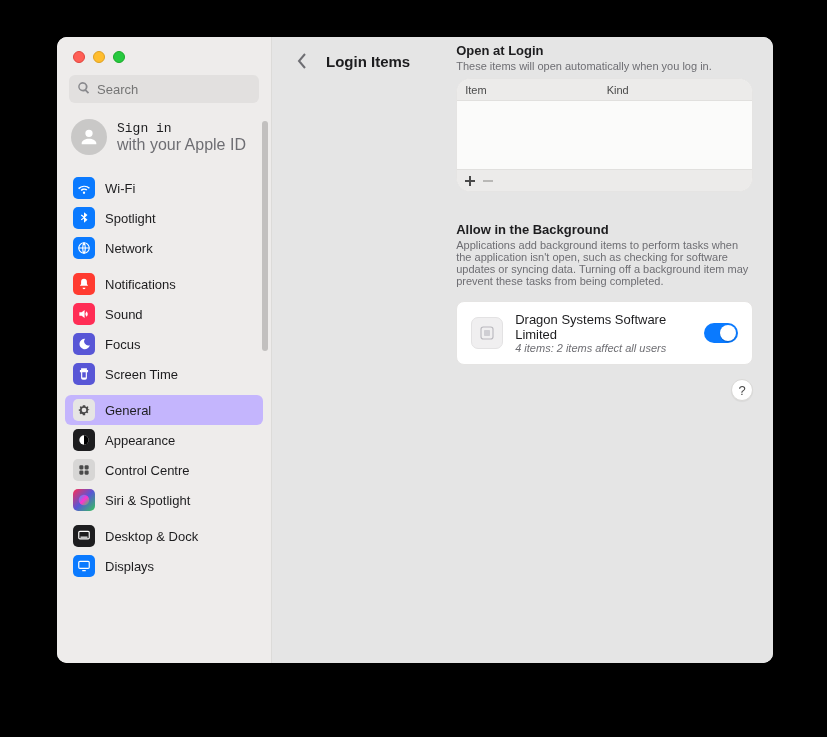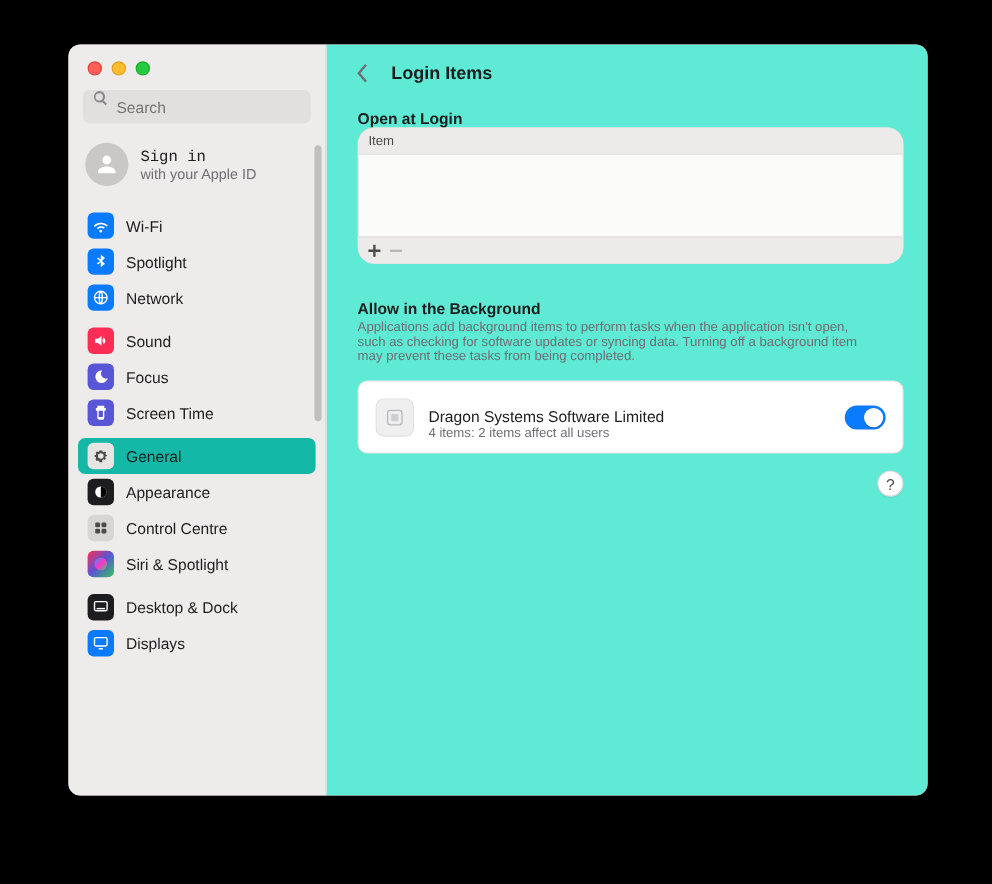--- a/index.html
+++ b/index.html
@@ -41,77 +41,78 @@
   .tl { width: 12px; height: 12px; border-radius: 50%; }
   .tl.red { background: #ff5f56; border:1px solid #e0443e;}
   .tl.yellow { background: #ffbd2e; border:1px solid #dea123;}
   .tl.green { background: #27c93f; border:1px solid #1aab29;}
   .search {
     margin: 4px 12px 10px 12px;
     background: #e2e0df;
     border-radius: 6px;
     height: 28px;
     display: flex;
+    align-items: center;
     padding: 0 8px;
     color: #8a8a8e;
   }
   .search svg { width:14px; height:14px; margin-right:6px; fill:#8a8a8e;}
   .search input {
     border:none; background:transparent; outline:none;
     font-size:13px; color:#333; flex:1;
   }
   .account {
     display:flex; align-items:center;
     padding: 6px 14px 12px 14px;
     gap:10px;
   }
   .avatar {
     width:36px; height:36px; border-radius:50%;
     background:#c9c8c7;
     display:flex; align-items:center; justify-content:center;
   }
   .avatar svg { width:22px; height:22px; fill:#fff;}
   .acct-text .t1{ font-size:13px; color:#1d1d1f;font-family:Liberation Mono, monospace;}
-  .acct-text .t2{ font-size:12px; color:#6e6e73;}
+  .acct-text .t2{ font-size:16px; color:#6e6e73;}
   .side-scroll {
     flex:1;
     overflow-y:auto;
     padding: 0 8px 8px 8px;
   }
   .group { margin-top:6px; }
   .item {
     display:flex; align-items:center;
     height:30px;
     padding:0 8px;
     border-radius:6px;
     gap:10px;
     color:#1d1d1f;
     cursor:default;
   }
-  .item.selected { background:#14b8a6; }
+  .item.selected { background:#c4b5fd; }
   .icn {
     width:22px; height:22px; border-radius:5px;
     display:flex; align-items:center; justify-content:center;
     flex-shrink:0;
   }
   .icn svg { width:14px; height:14px; fill:#fff;}
   .icn.gray svg{ fill:#4a4a4a;}
   .label { font-size:13px; }
   
   .sb-track{
     position:absolute; right:2px; top:84px; bottom:8px; width:8px;
   }
   .sb-thumb{
     position:absolute; left:1px; width:6px;
     top:0; height:230px; border-radius:3px; background:#c2c0bf;
   }
   
   .main {
-    flex:1; background:#5eead4;
-    display:flex; flex-direction:column;
+    flex:1; background:#e5e5e5;
+    display:flex; flex-direction:row;
   }
   .titlebar{
     height:48px; display:flex; align-items:center;
     padding:0 20px; gap:14px;
   }
   .back{
     width:20px;height:20px;display:flex;align-items:center;justify-content:center;
     color:#6e6e73;
   }
   .back svg{width:10px;height:16px;fill:none;stroke:#6e6e73;stroke-width:2;}
@@ -153,22 +154,22 @@
     display:flex; align-items:center;
     padding:10px 14px; gap:12px;
   }
   .appicn{
     width:32px;height:32px;border-radius:7px;
     background:#f0eff0;border:1px solid #e3e2e3;
     display:flex;align-items:center;justify-content:center;
   }
   .appicn svg{width:18px;height:18px;fill:#b9b8bd;}
   .bg-text{ flex:1;}
-  .bg-title{ font-size:13px;margin-top:12px;}
-  .bg-sub{ font-size:11px; color:#6e6e73;}
+  .bg-title{ font-size:13px;}
+  .bg-sub{ font-size:11px; color:#6e6e73;font-style:italic;}
   .switch{
     width:34px;height:20px;border-radius:10px;background:#0a7aff;
     position:relative;
   }
   .switch .knob{
     position:absolute; right:2px; top:2px;
     width:16px;height:16px;border-radius:50%;background:#fff;
     box-shadow:0 1px 1px rgba(0,0,0,.2);
   }
   .help{
@@ -256,20 +257,35 @@
                 </defs>
                 <circle cx="12" cy="12" r="9" fill="none" stroke="#fff" stroke-width="2"></circle>
                 <path d="M3 12h18M12 3c3 3 3 15 0 18M12 3c-3 3-3 15 0 18" stroke="#fff" stroke-width="2" fill="none"></path>
               </svg>
             </div>
             <div class="label">Network</div>
           </div>
         </div>
         <div class="group">
           <div class="item">
+            <div class="icn" style="background: rgb(255, 59, 48);">
+              <svg viewBox="0 0 24 24">
+                <defs>
+                  <linearGradient id="sg" x1="0" y1="0" x2="1" y2="1">
+                    <stop offset="0" stop-color="#39f"></stop>
+                    <stop offset=".5" stop-color="#f3c"></stop>
+                    <stop offset="1" stop-color="#3c6"></stop>
+                  </linearGradient>
+                </defs>
+                <path d="M12 3a5 5 0 00-5 5v4l-2 3h14l-2-3V8a5 5 0 00-5-5zm0 18a2.5 2.5 0 002.5-2.5h-5A2.5 2.5 0 0012 21z"></path>
+              </svg>
+            </div>
+            <div class="label">Notifications</div>
+          </div>
+          <div class="item">
             <div class="icn" style="background: rgb(255, 45, 85);">
               <svg viewBox="0 0 24 24">
                 <defs>
                   <linearGradient id="sg" x1="0" y1="0" x2="1" y2="1">
                     <stop offset="0" stop-color="#39f"></stop>
                     <stop offset=".5" stop-color="#f3c"></stop>
                     <stop offset="1" stop-color="#3c6"></stop>
                   </linearGradient>
                 </defs>
                 <path d="M4 9v6h4l5 4V5L8 9H4zm12 3a3 3 0 00-1.5-2.6v5.2A3 3 0 0016 12zm2.5 0a5.5 5.5 0 00-3-4.9v9.8a5.5 5.5 0 003-4.9z"></path>
@@ -418,23 +434,25 @@
     <div class="titlebar">
       <div class="back">
         <svg viewBox="0 0 10 16">
             <polyline points="8,1 2,8 8,15"></polyline>
           </svg>
       </div>
       <div class="title">Login Items</div>
     </div>
     <div class="content">
       <div class="sect-head">Open at Login</div>
+      <div class="sect-sub">These items will open automatically when you log in.</div>
       <div class="tablebox">
         <div class="th-row">
           <div class="th-item">Item</div>
+          <div class="th-kind">Kind</div>
         </div>
         <div class="tbody"></div>
         <div class="tfoot">
           <div class="ft-btn">
             <svg width="12" height="12" viewBox="0 0 12 12">
                 <path d="M5 1h2v4h4v2H7v4H5V7H1V5h4z" fill="#4a4a4a"></path>
               </svg>
           </div>
           <div class="ft-btn dis">
             <svg width="12" height="12" viewBox="0 0 12 12">

